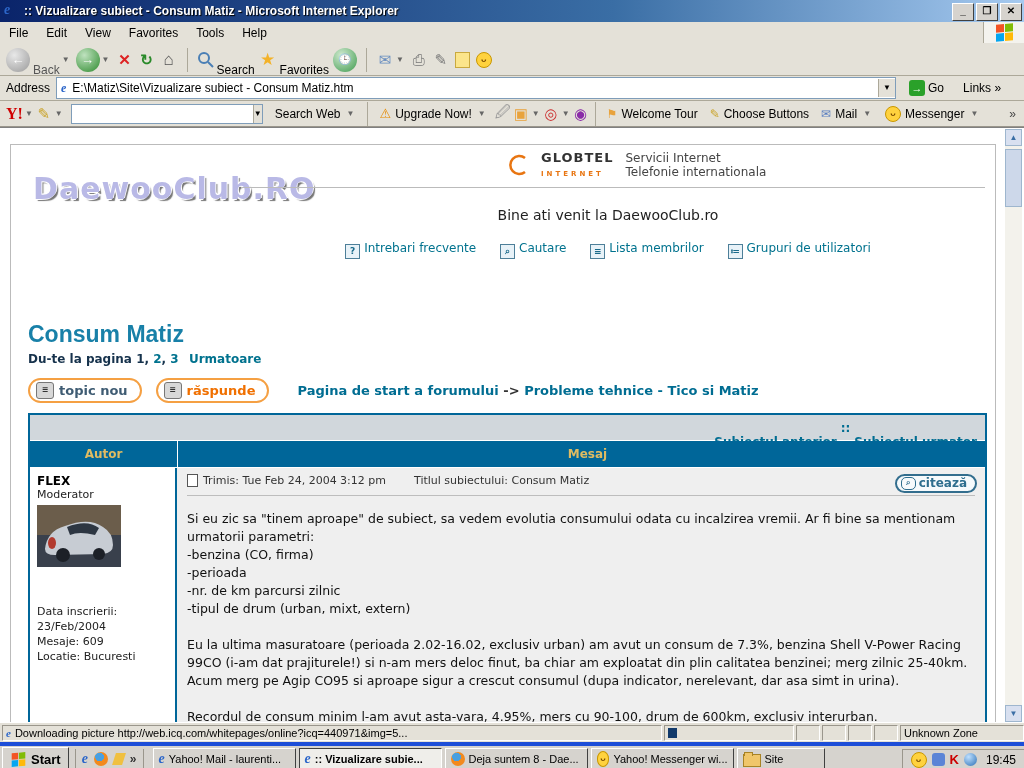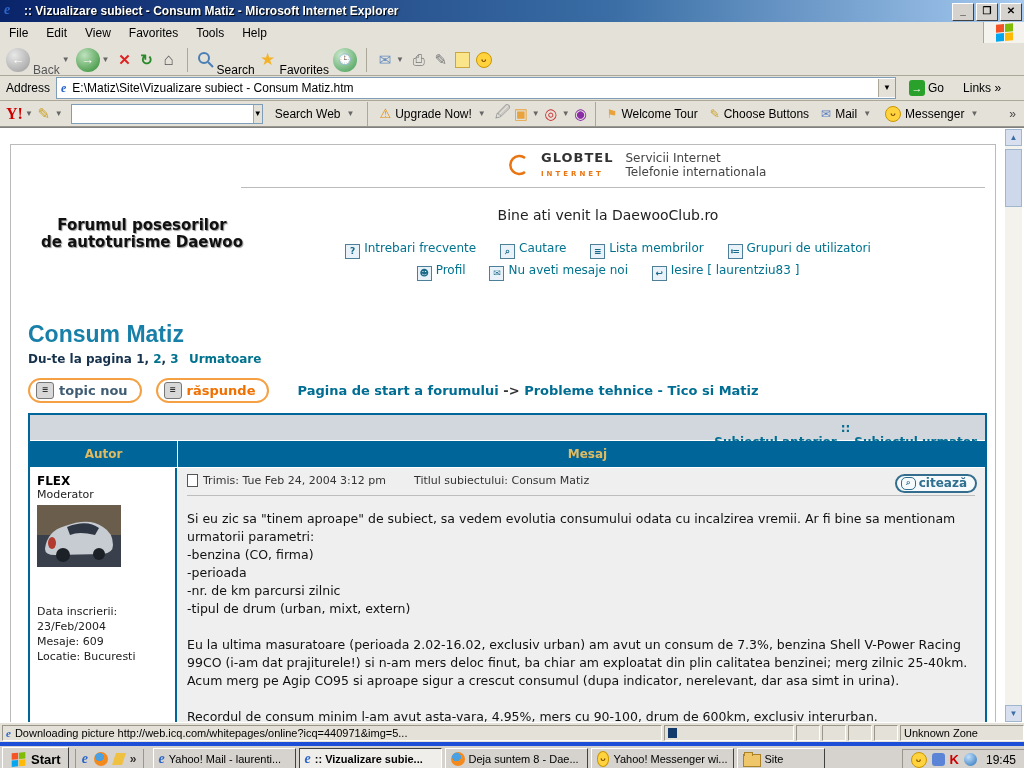--- a/index.html
+++ b/index.html
@@ -269,45 +269,39 @@
       <span>Messenger</span>
       <span class="caret">▼</span>
     </span>
     <span style="margin-left:auto;margin-right:8px;color:#444;">»</span>
   </div>
 
   <div class="viewport">
     <div class="content">
 
       <div class="hdr">
-        <div class="tagline" style="white-space:pre-line;">Forumul posesorilor
-de autoturisme Daewoo</div>
+        <div class="site-logo">DaewooClub.RO</div>
         <div class="globtel">
           <svg width="26" height="24">
               <path d="M22,5 A9,9 0 1 0 22,19" fill="none" stroke="#E87511" stroke-width="2.5"></path>
             </svg>
           <span>
             <span class="gt-name">GLOBTEL</span><br>
             <span class="gt-sub">INTERNET</span>
           </span>
           <span class="gt-svc" style="white-space:pre-line;">Servicii Internet
 Telefonie internationala</span>
         </div>
         <div class="hdr-line"></div>
         <div class="welcome">Bine ati venit la DaewooClub.ro</div>
         <div class="navrow" style="top:96px;">
           <a><span class="nicon">?</span><span>Intrebari frecvente</span></a>
           <a><span class="nicon">⌕</span><span>Cautare</span></a>
           <a><span class="nicon">≡</span><span>Lista membrilor</span></a>
           <a><span class="nicon">≔</span><span>Grupuri de utilizatori</span></a>
-        </div>
-        <div class="navrow" style="top:118px;">
-          <a><span class="nicon">☻</span><span>Profil</span></a>
-          <a><span class="nicon">✉</span><span>Nu aveti mesaje noi</span></a>
-          <a><span class="nicon">↩</span><span>Iesire [ laurentziu83 ]</span></a>
         </div>
       </div>
 
       <div class="topic-h">Consum Matiz</div>
       <div class="goto">
         <span>Du-te la pagina 1,</span>
         <a>2</a><span>,</span>
         <a>3</a>
         <a style="margin-left:6px;">Urmatoare</a>
       </div>

